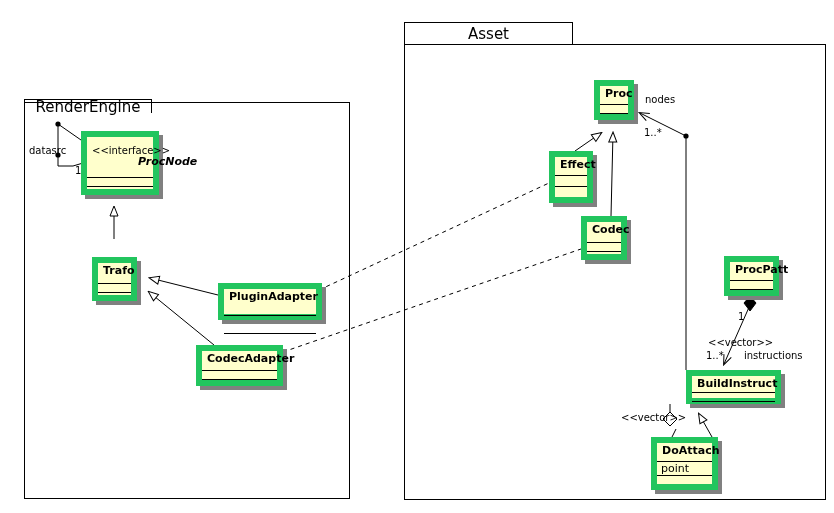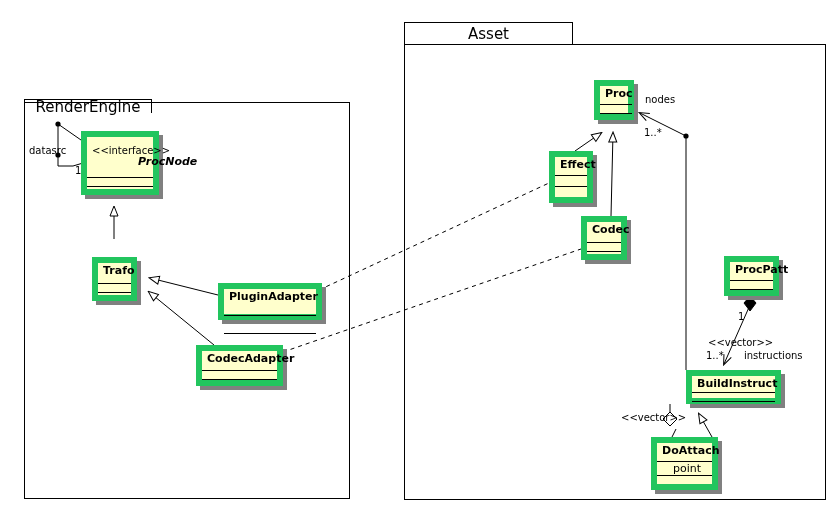--- a/index.html
+++ b/index.html
@@ -78,21 +78,21 @@
     display: block;
     font-style: italic;
     font-weight: bold;
     margin-left: 46px;
   }
   .cls .cmp {
     box-sizing: border-box;
     border-top: 1px solid #000000;
     flex: 1 1 auto;
     min-height: 9px;
-    padding: 0 16px;
+    padding: 0 4px;
     font-size: 11px;
     color: #000000;
     line-height: 1.3;
     white-space: nowrap;
     overflow: hidden;
   }
 
   
   .lbl {
     position: absolute;

